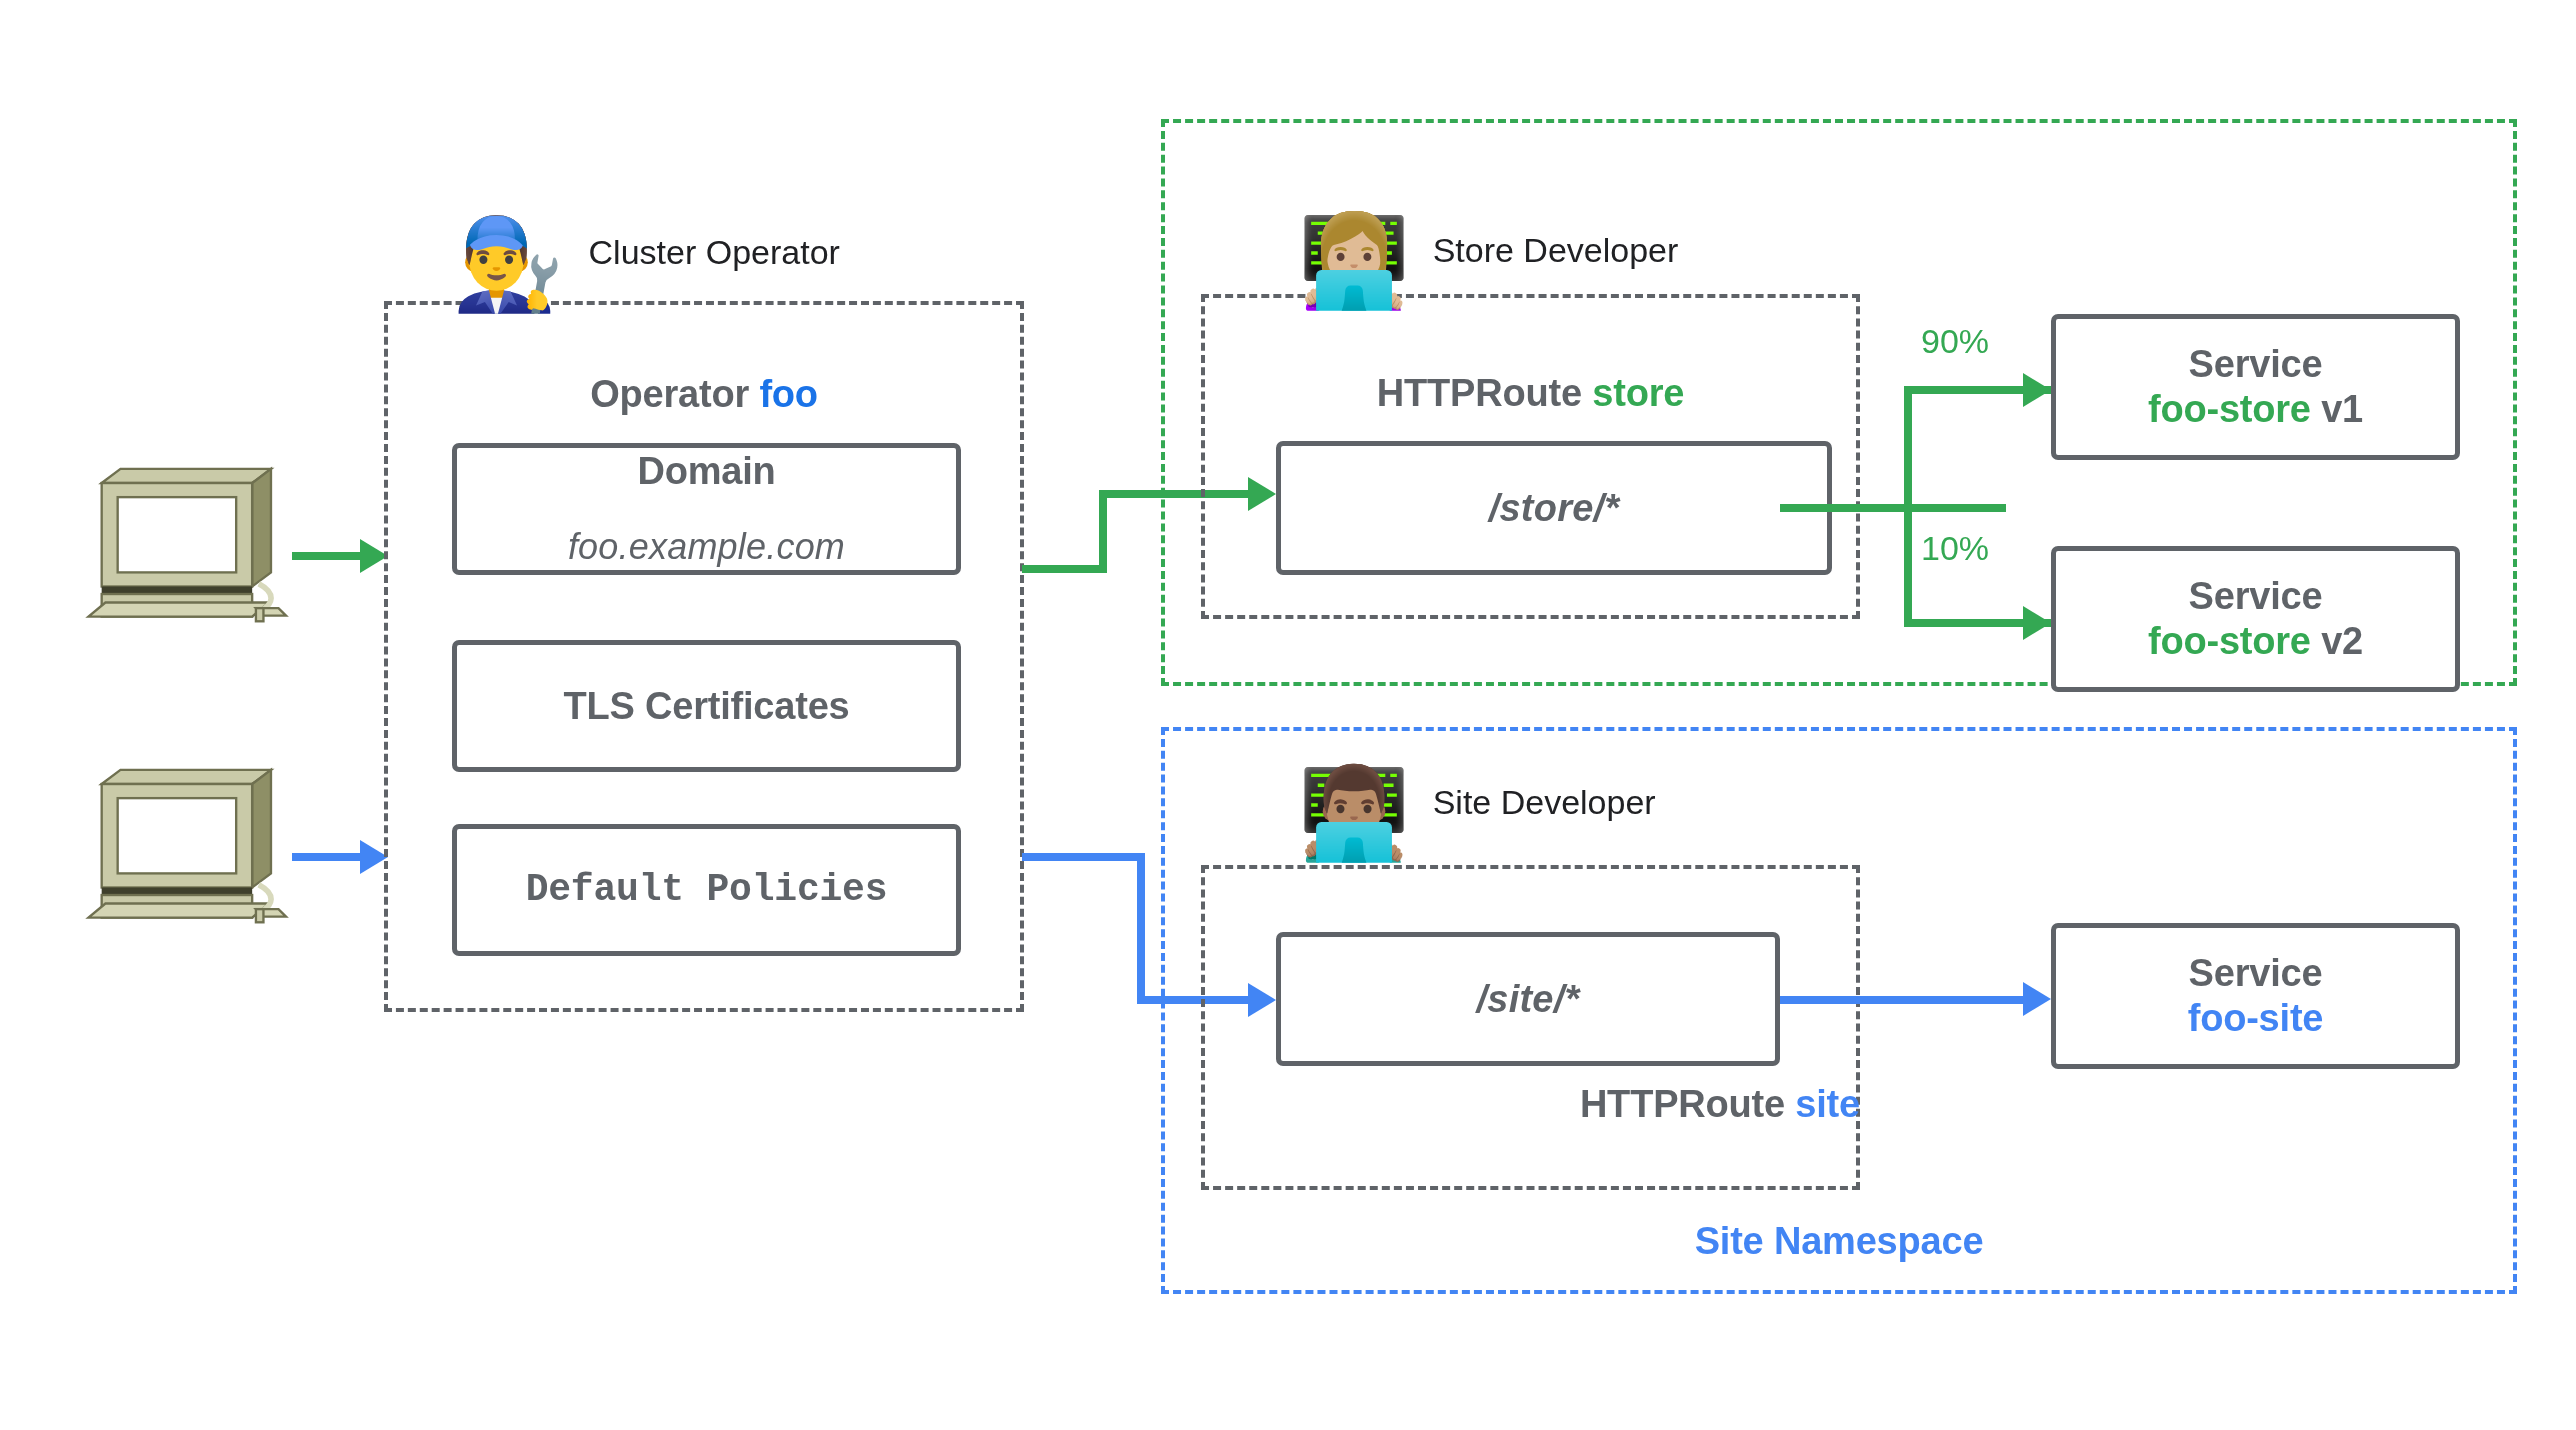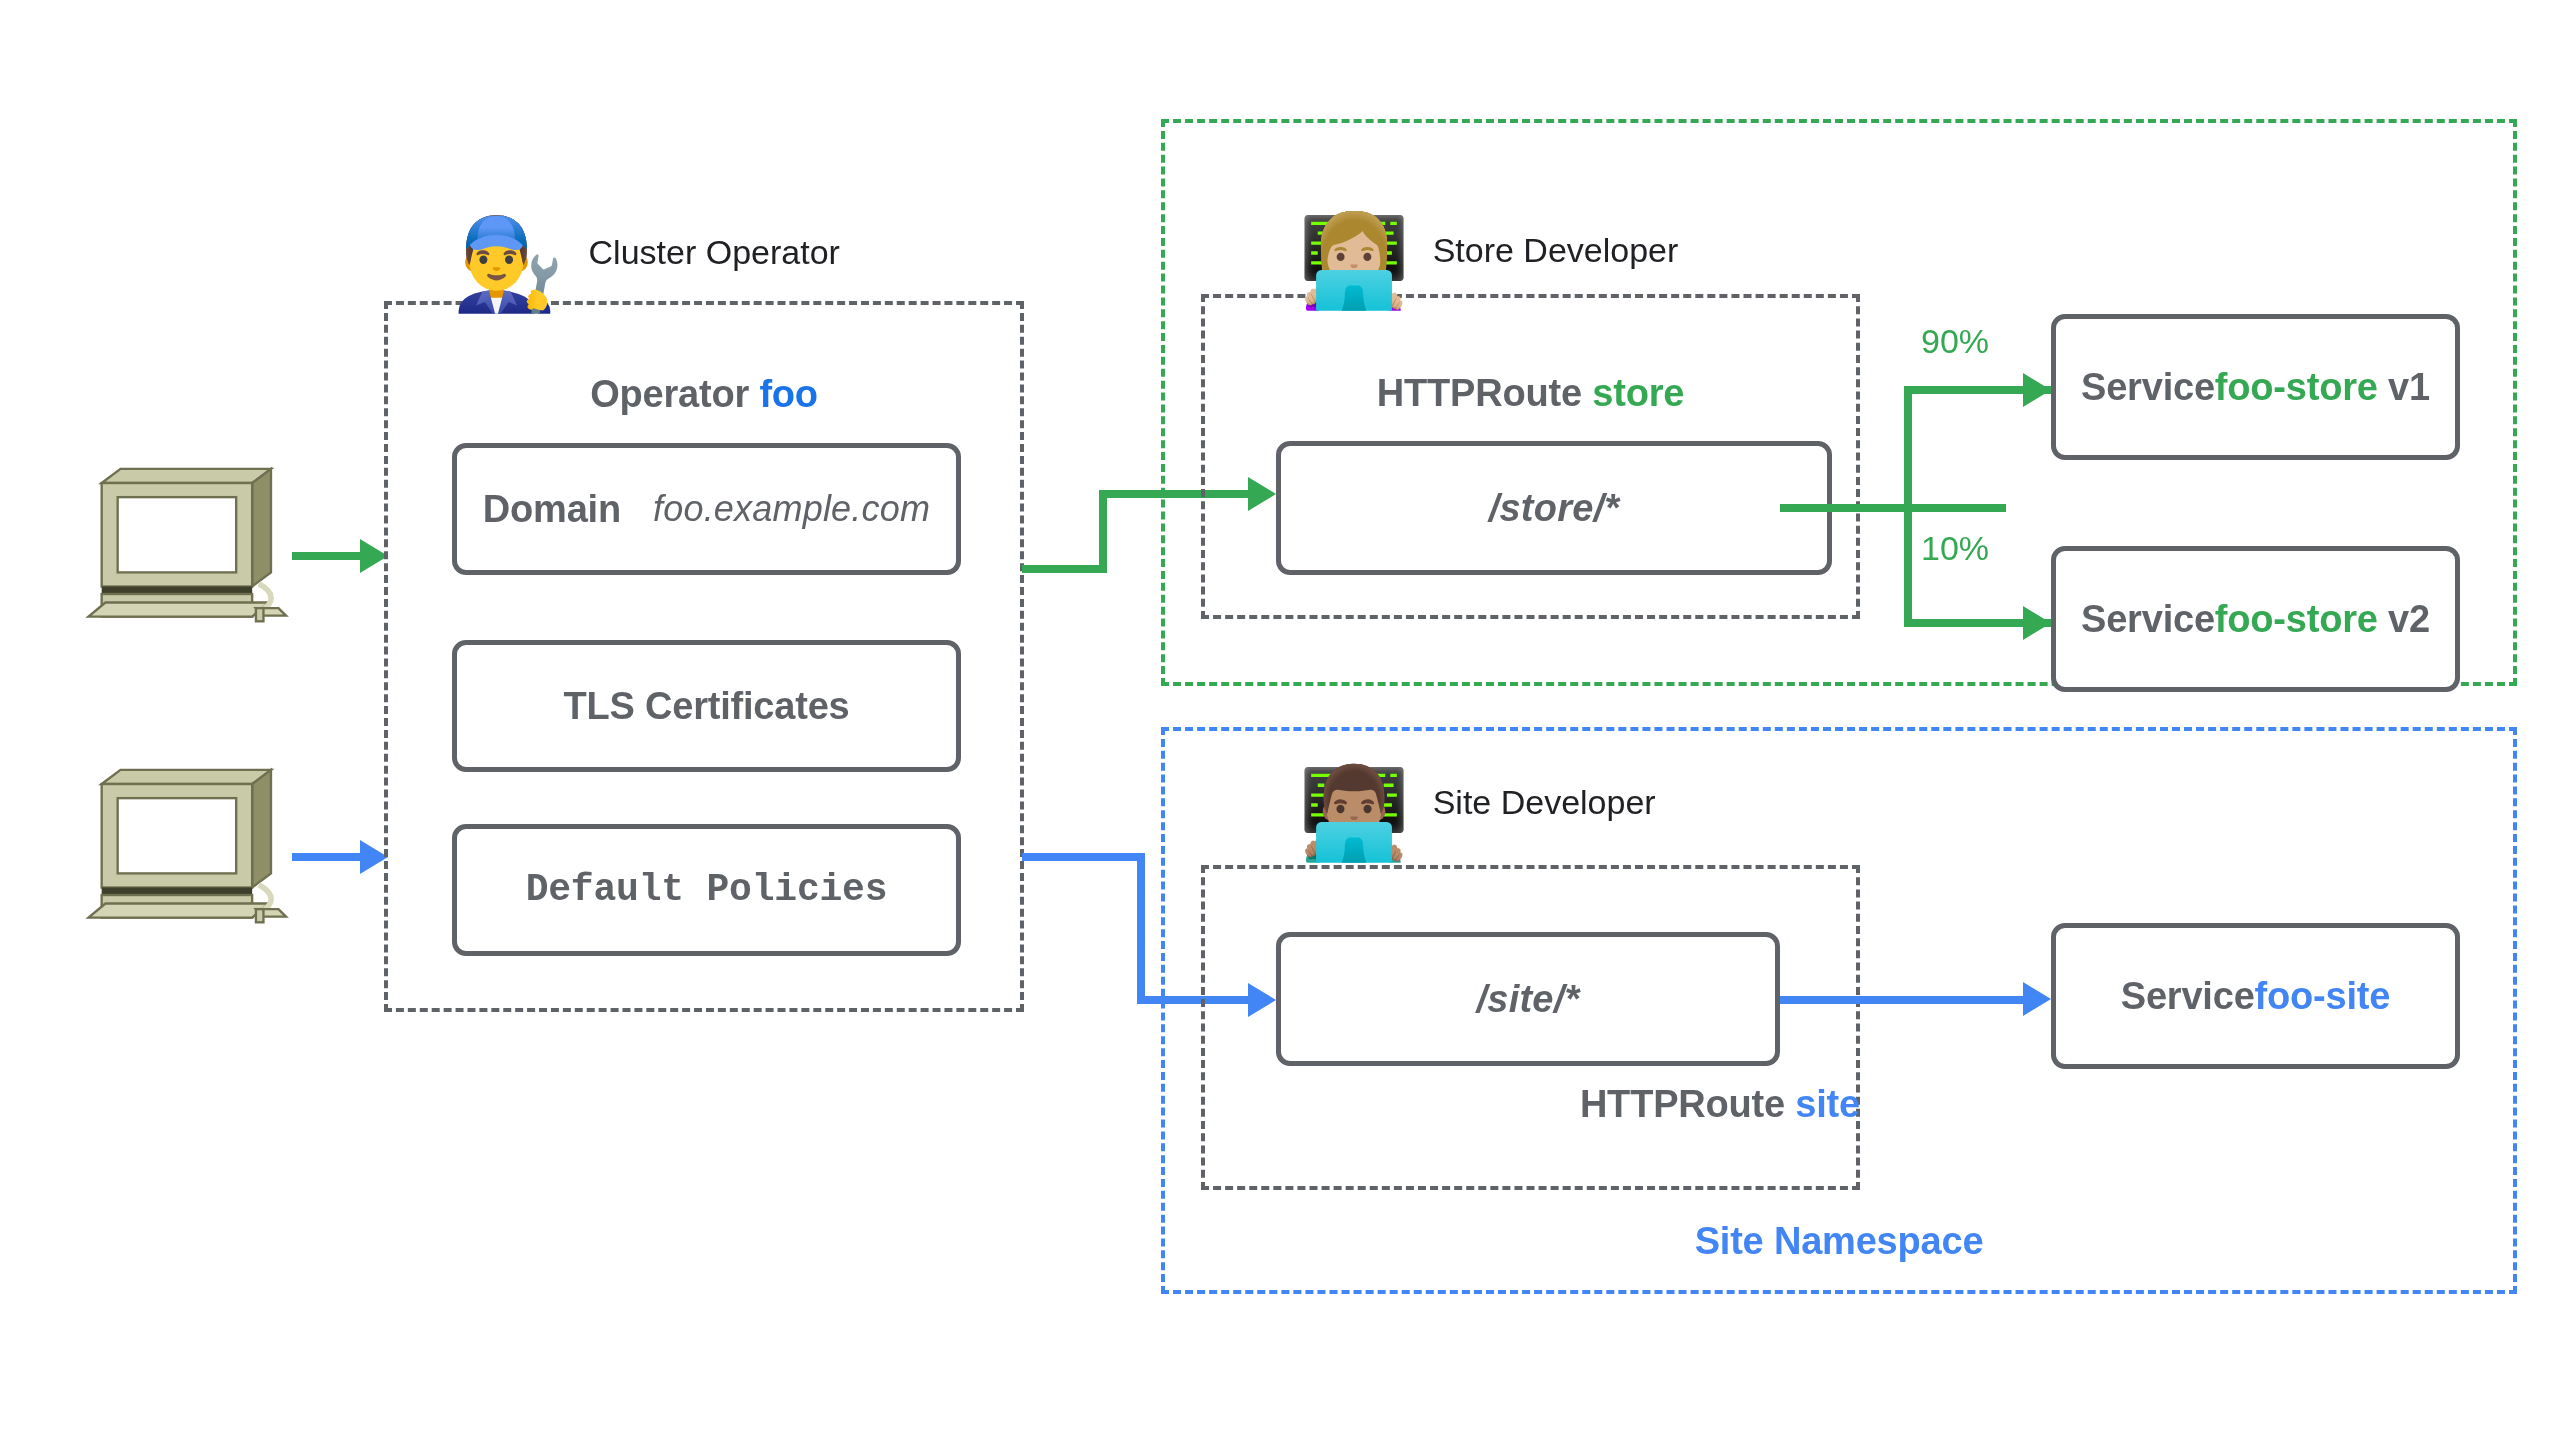--- a/index.html
+++ b/index.html
@@ -31,24 +31,24 @@
   .ns-store { border-color: #34A853; }
   .ns-site  { border-color: #4285F4; }
   .gray-dashed {
     border: 4.7px dashed #5F6368;
     background: transparent;
   }
 
   
   .res-box {
     border: 5.7px solid #5F6368;
-    border-radius: 14px;
+    border-radius: 7px;
     background: #ffffff;
     display: flex;
-    flex-direction: row;
+    flex-direction: column;
     align-items: center;
     justify-content: center;
     text-align: center;
     line-height: 1.18;
   }
 
   
   .t-gray   { color: #5F6368; }
   .t-green  { color: #34A853; }
   .t-blue   { color: #4285F4; }

